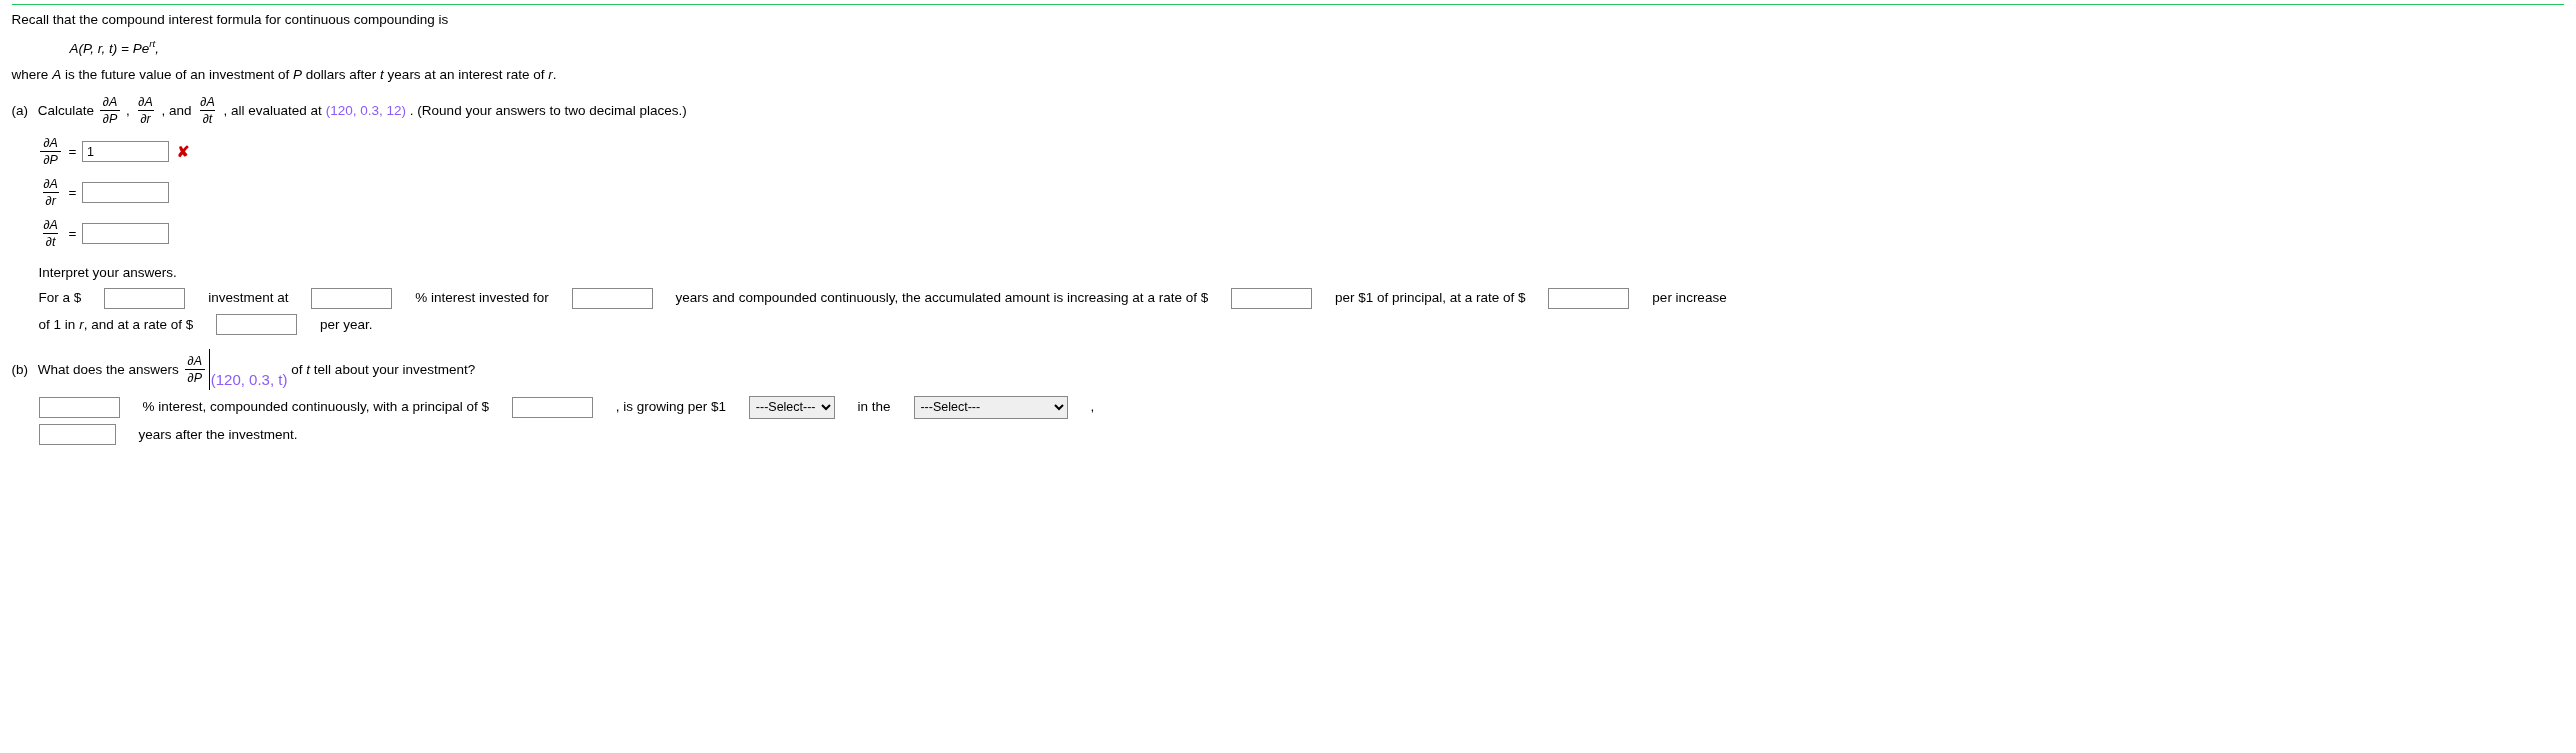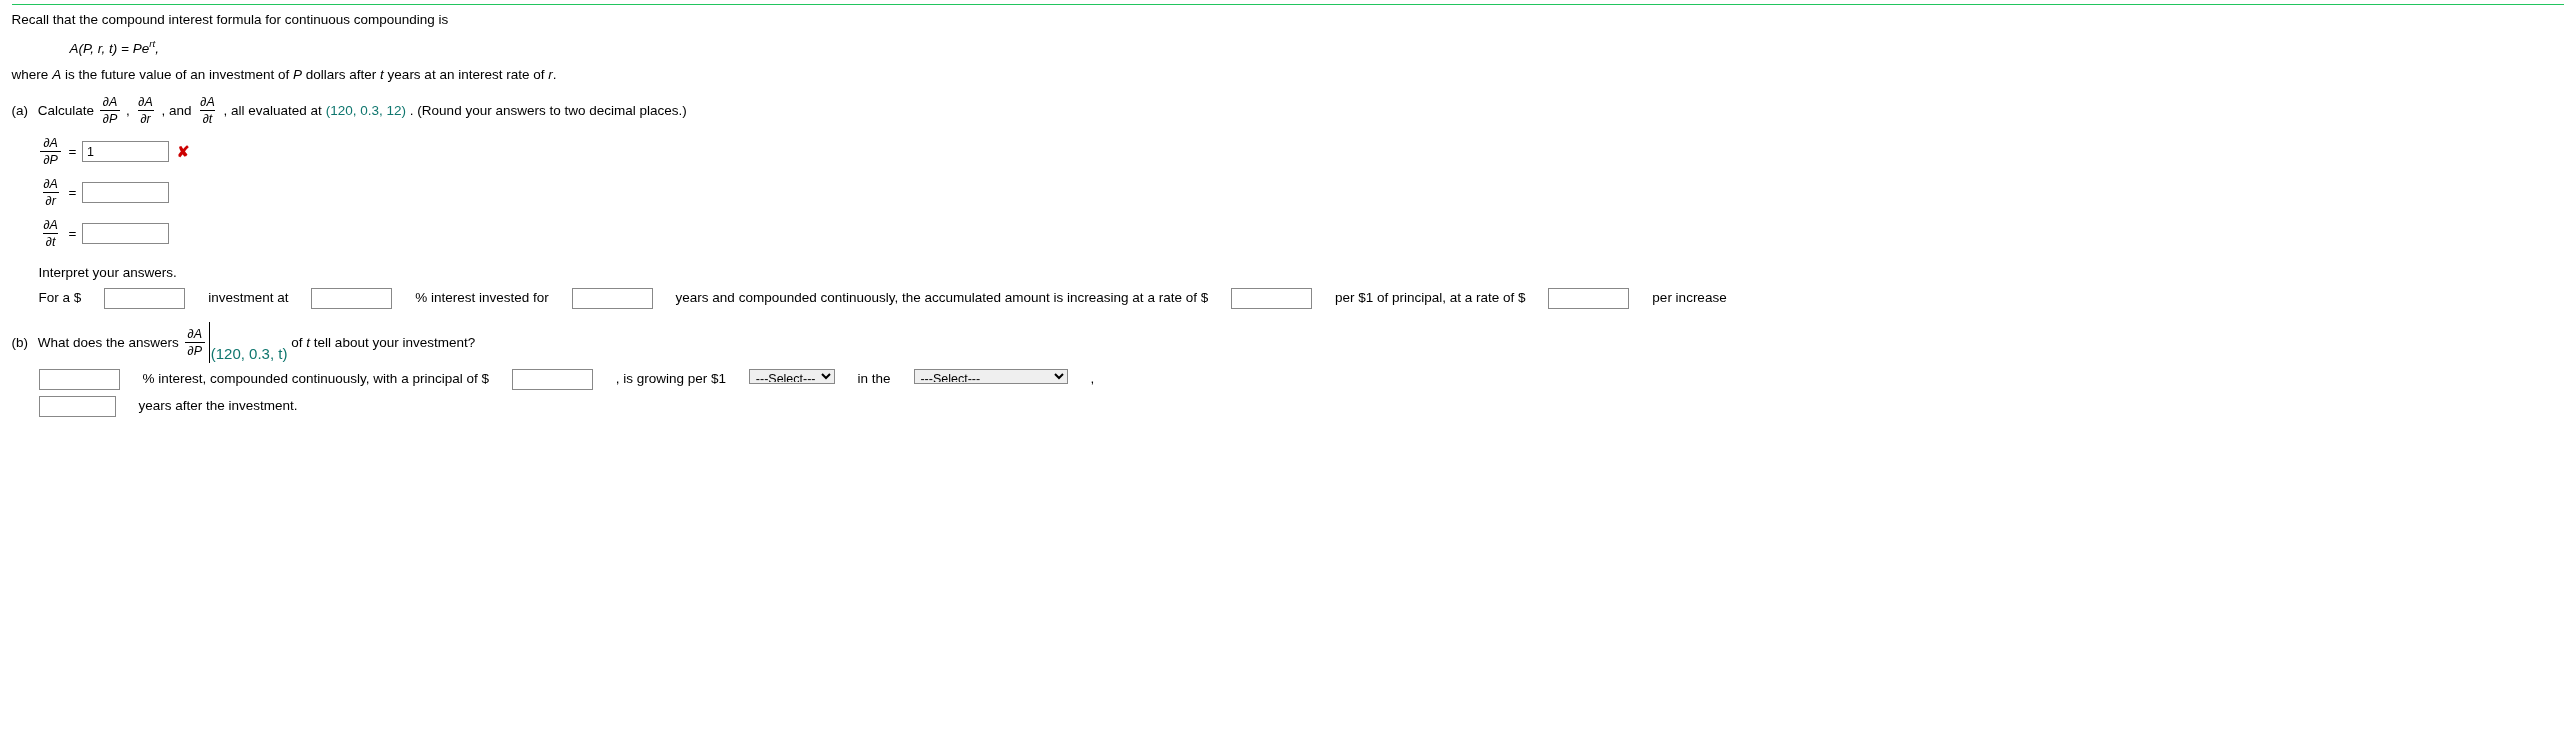--- a/index.html
+++ b/index.html
@@ -32,29 +32,29 @@
     input[type="text"] {
       font-size: 12.5px;
       padding: 1.9px 3.9px;
       border: 1px solid #888;
       height: 21px;
     }
     select {
       font-size: 12.5px;
       padding: 1px 1.9px;
       border: 1px solid #888;
-      height: 15px;
+      height: 23px;
     }
     .w-small { width: 87px; }
     .w-med { width: 81px; }
     .w-tiny { width: 77px; }
     .x-mark { color: #c00; font-weight: bold; font-size: 15.4px; margin-left: 1.9px; }
     .interpret-line { display: flex; align-items: baseline; flex-wrap: wrap; gap: 21px; margin-top: 5.8px; }
     .interpret-line > * { margin-right: 1.9px; }
-    .red { color: #0f766e; text-align: center; }
+    .red { color: #8b5cf6; text-align: center; }
     .bar-eval {
       display: inline-flex;
       align-items: center;
       vertical-align: middle;
     }
     .bar-pipe {
       display: inline-block;
       width: 0;
       height: 41px;
       border-left: 1px solid #000;
@@ -137,20 +137,25 @@
     <span>investment at</span>
     <input type="text" class="w-med" style="">
     <span>% interest invested for</span>
     <input type="text" class="w-med" style="">
     <span>years and compounded continuously, the accumulated amount is increasing at a rate of $</span>
     <input type="text" class="w-med" style="">
     <span>per $1 of principal, at a rate of $</span>
     <input type="text" class="w-med" style="">
     <span>per increase</span>
   </div>
+  <div class="interpret-line">
+    <span><span>of 1 in </span><span class="italic">r</span><span>, and at a rate of $</span></span>
+    <input type="text" class="w-med" style="">
+    <span>per year.</span>
+  </div>
 </div>
 
 <div class="part-row mt">
   <span class="part-label">(b)</span>
   <span>What does the answers</span>
   <span class="bar-eval">
     <span class="frac">
         <span class="num italic">∂A</span>
         <span class="den italic">∂P</span>
       </span>

